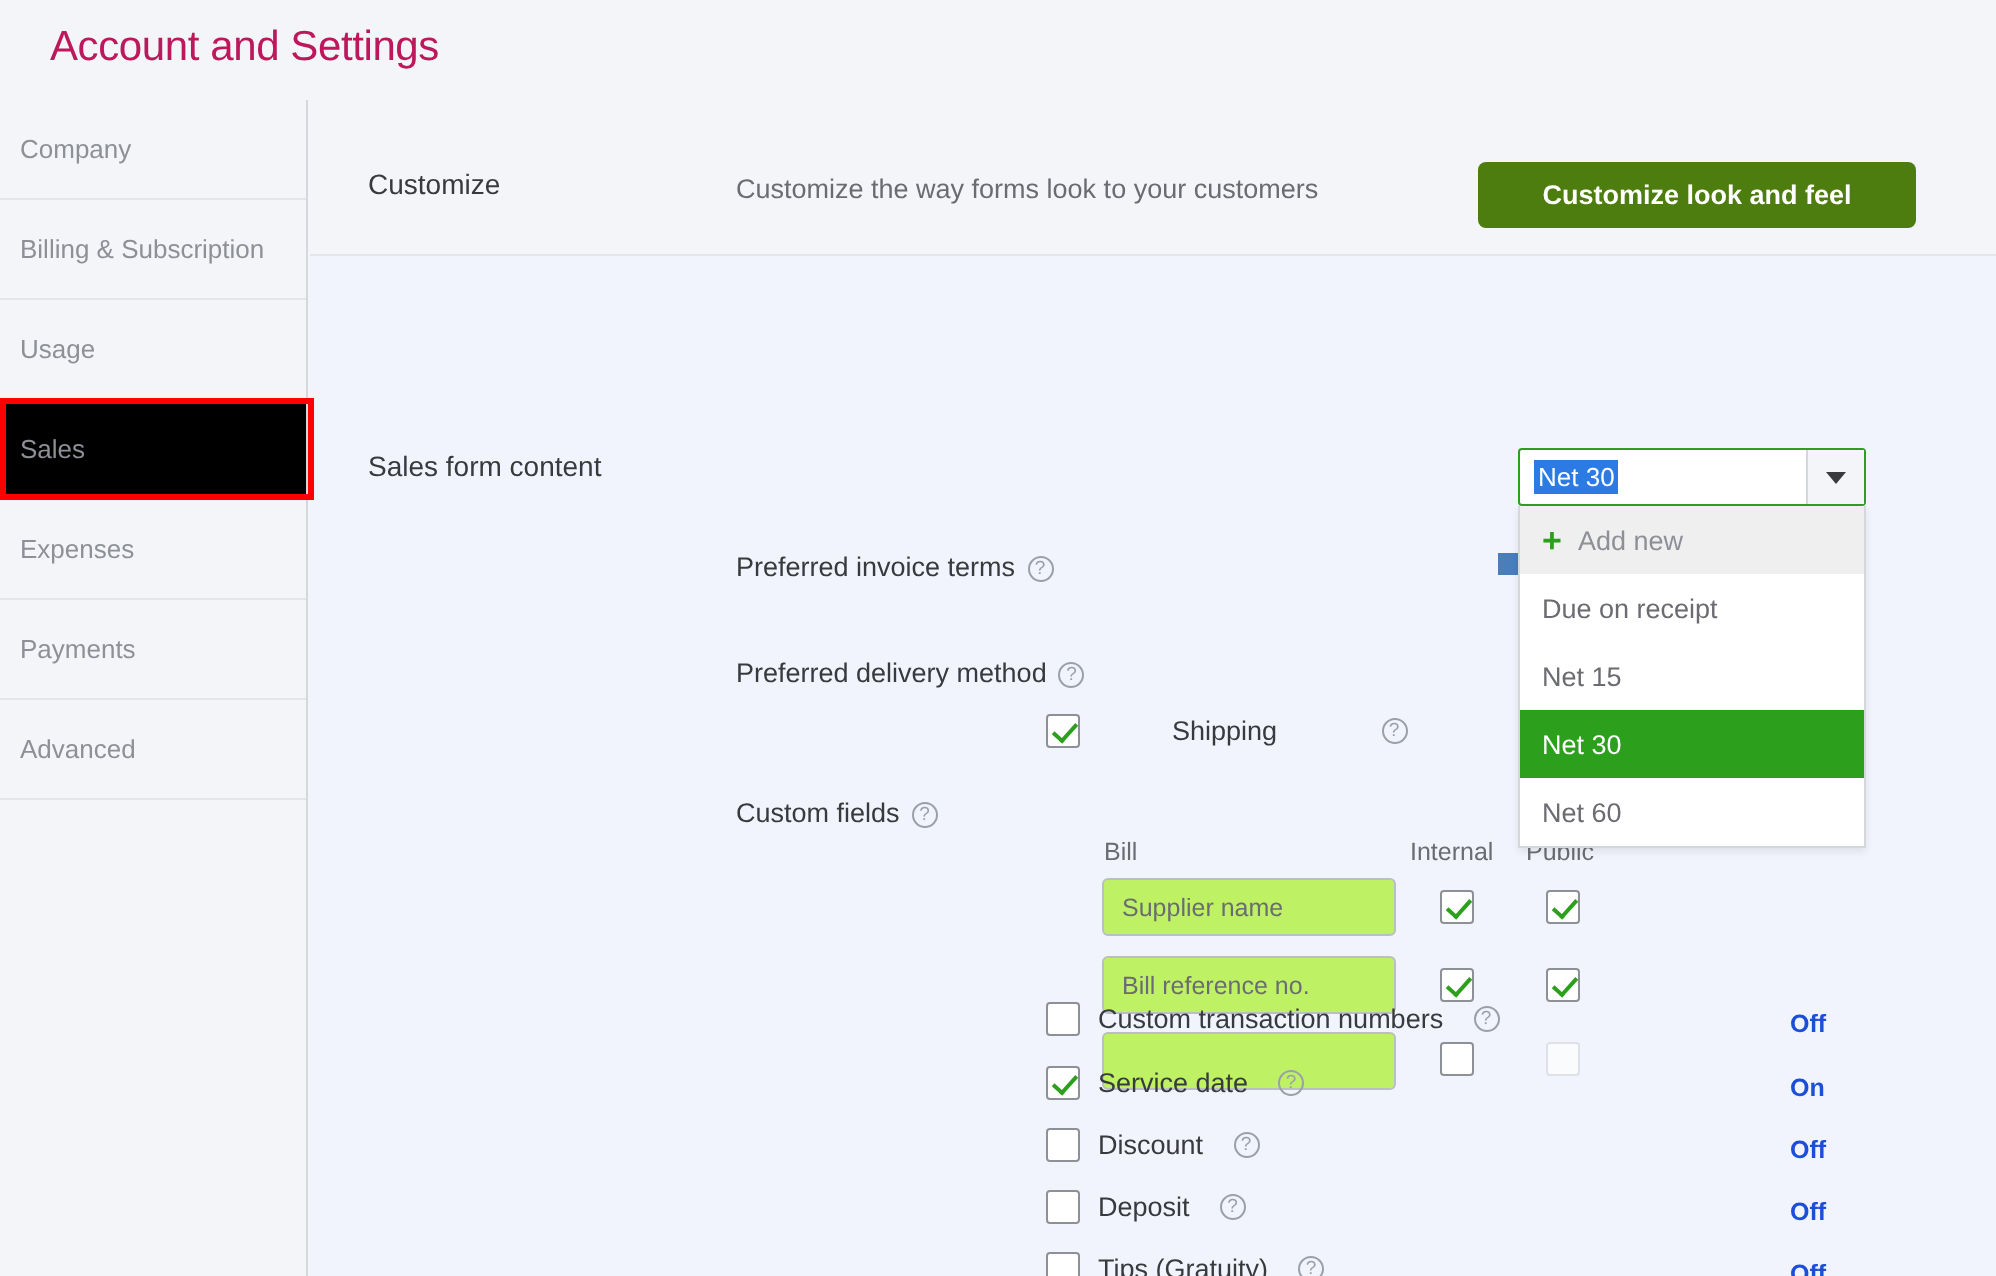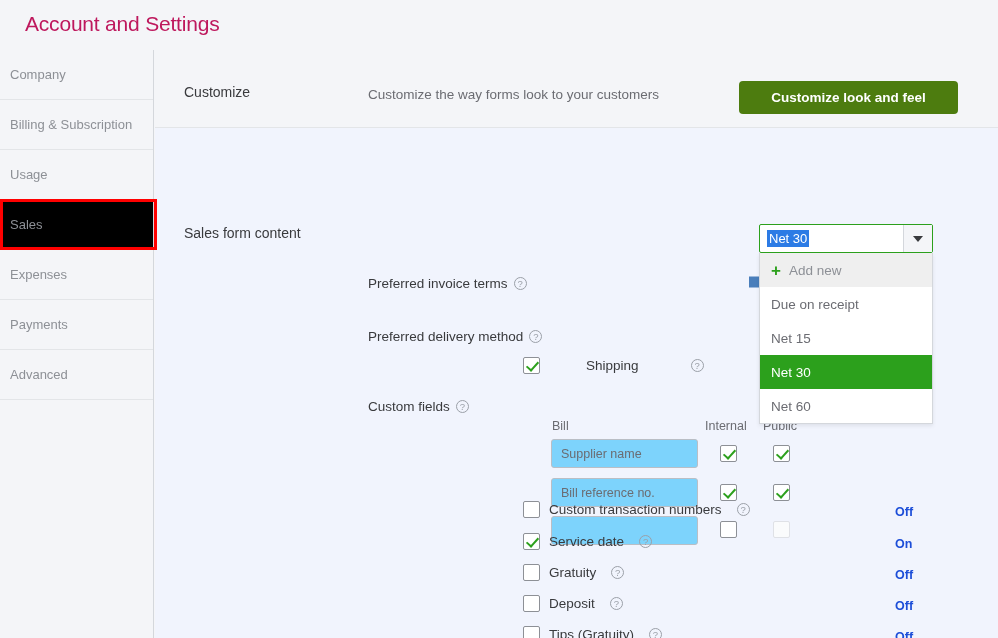--- a/index.html
+++ b/index.html
@@ -166,21 +166,21 @@
   .cfh-name     { left: 397px; top: 290px; }
   .cfh-internal { left: 550px; top: 290px; }
   .cfh-public   { left: 608px; top: 290px; }
 
   .cf-input {
     position: absolute;
     left: 396px;
     width: 147px; height: 29px;
     border: 1px solid #BABEC5;
     border-radius: 3px;
-    background: #7dd3fc;
+    background: #bef264;
     font-size: 12.5px;
     font-family: "Liberation Sans", sans-serif;
     color: #6B6C72;
     padding: 0 9px;
     outline: none;
   }
   .cf-r0 { top: 310px; }
   .cf-r1 { top: 349px; }
   .cf-r2 { top: 387px; }
 
@@ -362,21 +362,21 @@
 
       <div class="opt-row" style="top:404px">
         <span class="cbox checked"></span>
         <span>Service date</span>
         <span class="help-icon">?</span>
       </div>
       <div class="opt-state" style="top:408px">On</div>
 
       <div class="opt-row" style="top:435px">
         <span class="cbox"></span>
-        <span>Gratuity</span>
+        <span>Discount</span>
         <span class="help-icon">?</span>
       </div>
       <div class="opt-state" style="top:439px">Off</div>
 
       <div class="opt-row" style="top:466px">
         <span class="cbox"></span>
         <span>Deposit</span>
         <span class="help-icon">?</span>
       </div>
       <div class="opt-state" style="top:470px">Off</div>

